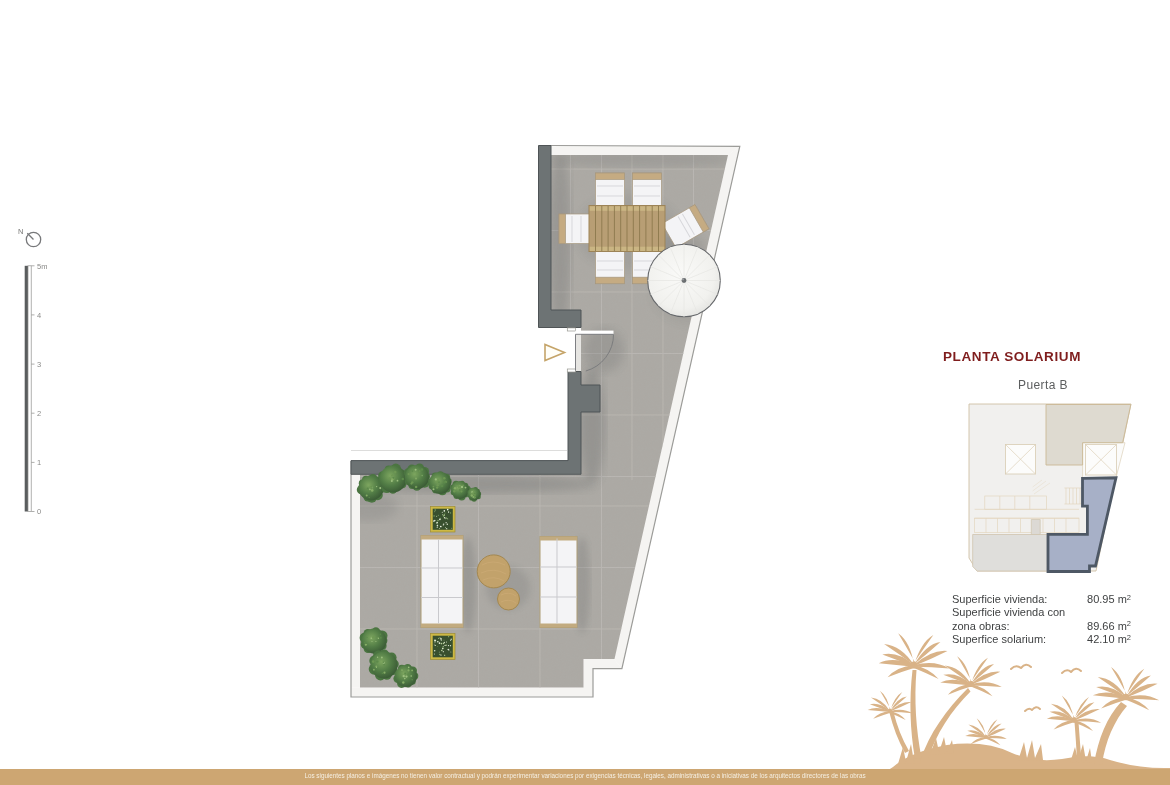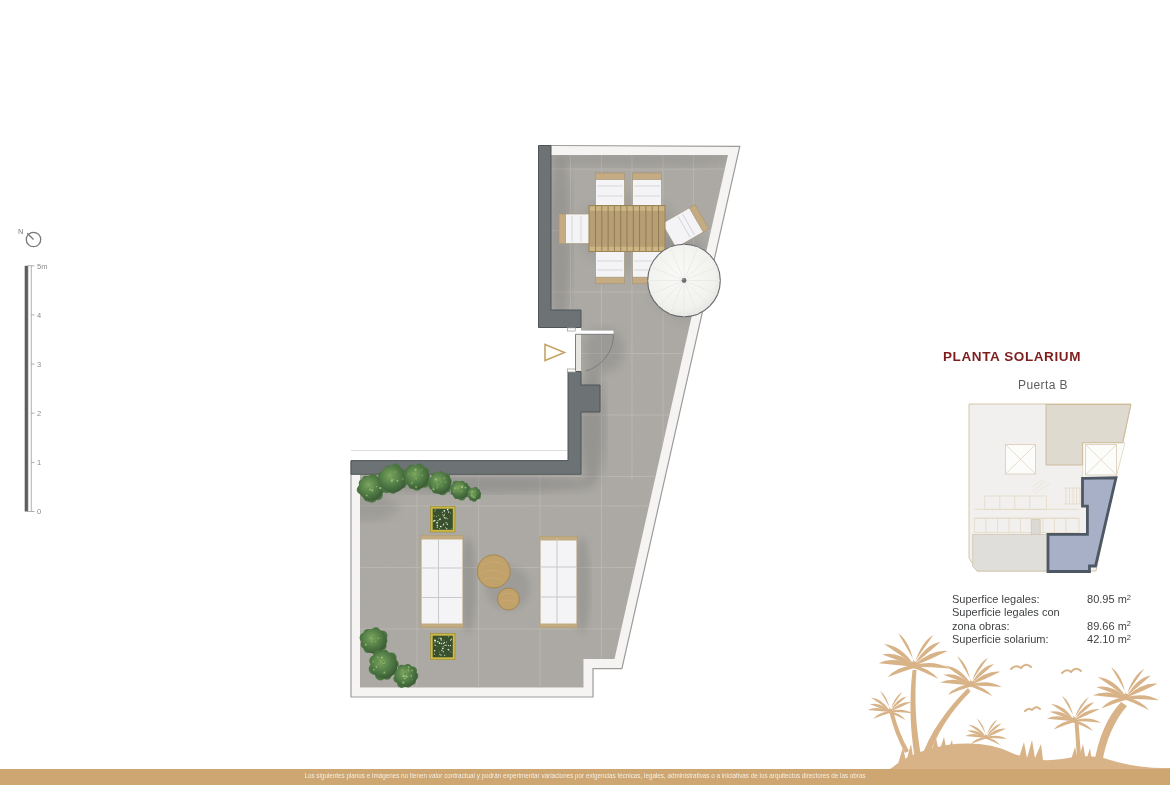--- a/index.html
+++ b/index.html
@@ -553,19 +553,19 @@
   <g id="compass">
     <text x="18" y="233.5" font-size="7.5" fill="#777775" font-family="Liberation Sans, sans-serif">N</text>
     <circle cx="33.5" cy="239.5" r="7.2" fill="none" stroke="#77787a" stroke-width="1.3"></circle>
     <path d="M33.5,239.5 L27.3,233.2" stroke="#77787a" stroke-width="1.3"></path>
   </g>
 </svg>
 
 <div class="title">PLANTA SOLARIUM</div>
 <div class="subtitle">Puerta B</div>
 
-<div class="arearow" style="top:593px;"><span>Superfice legales:</span><span class="val">80.95 m<span class="sup2">2</span></span></div>
-<div class="arearow" style="top:606.4px;"><span>Superficie legales con</span></div>
+<div class="arearow" style="top:593px;"><span>Superficie vivienda:</span><span class="val">80.95 m<span class="sup2">2</span></span></div>
+<div class="arearow" style="top:606.4px;"><span>Superficie vivienda con</span></div>
 <div class="arearow" style="top:619.8px;"><span>zona obras:</span><span class="val">89.66 m<span class="sup2">2</span></span></div>
-<div class="arearow" style="top:633.2px;"><span>Superficie solarium:</span><span class="val">42.10 m<span class="sup2">2</span></span></div>
+<div class="arearow" style="top:633.2px;"><span>Superfice solarium:</span><span class="val">42.10 m<span class="sup2">2</span></span></div>
 
 <div class="banner"></div>
 <div class="bannertext">Los siguientes planos e imágenes no tienen valor contractual y podrán experimentar variaciones por exigencias técnicas, legales, administrativas o a iniciativas de los arquitectos directores de las obras</div>
 
 </body></html>

